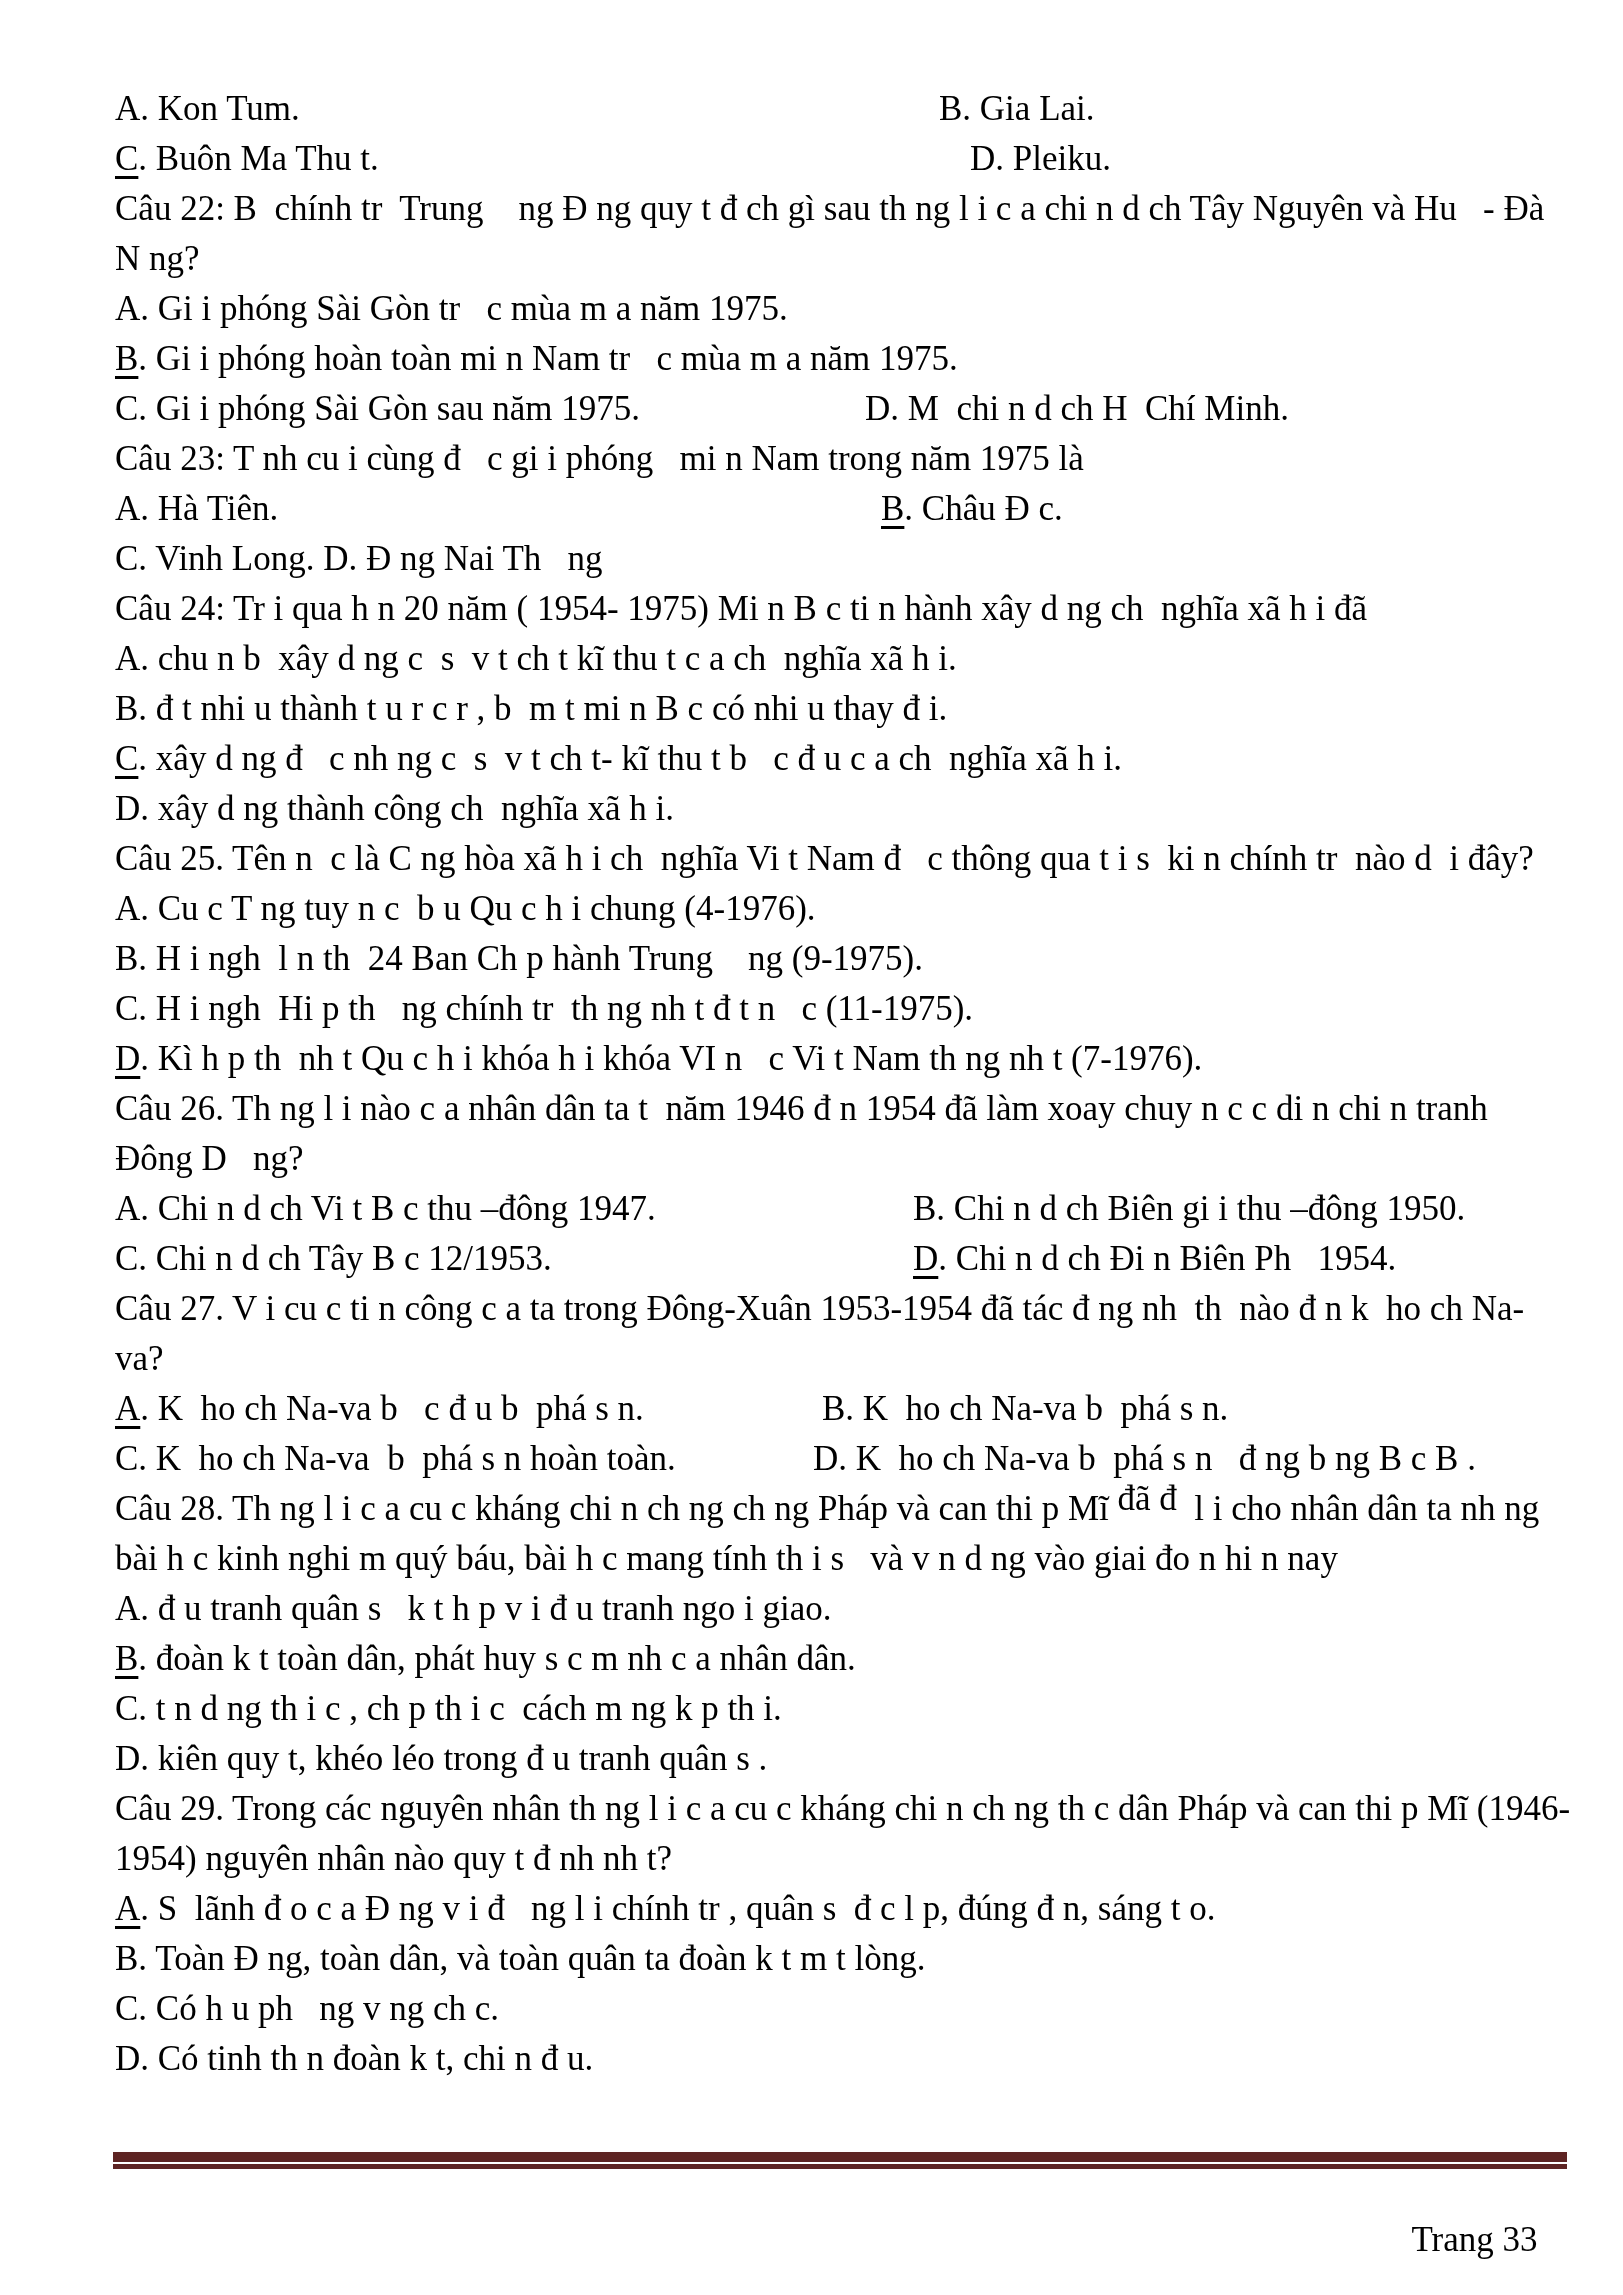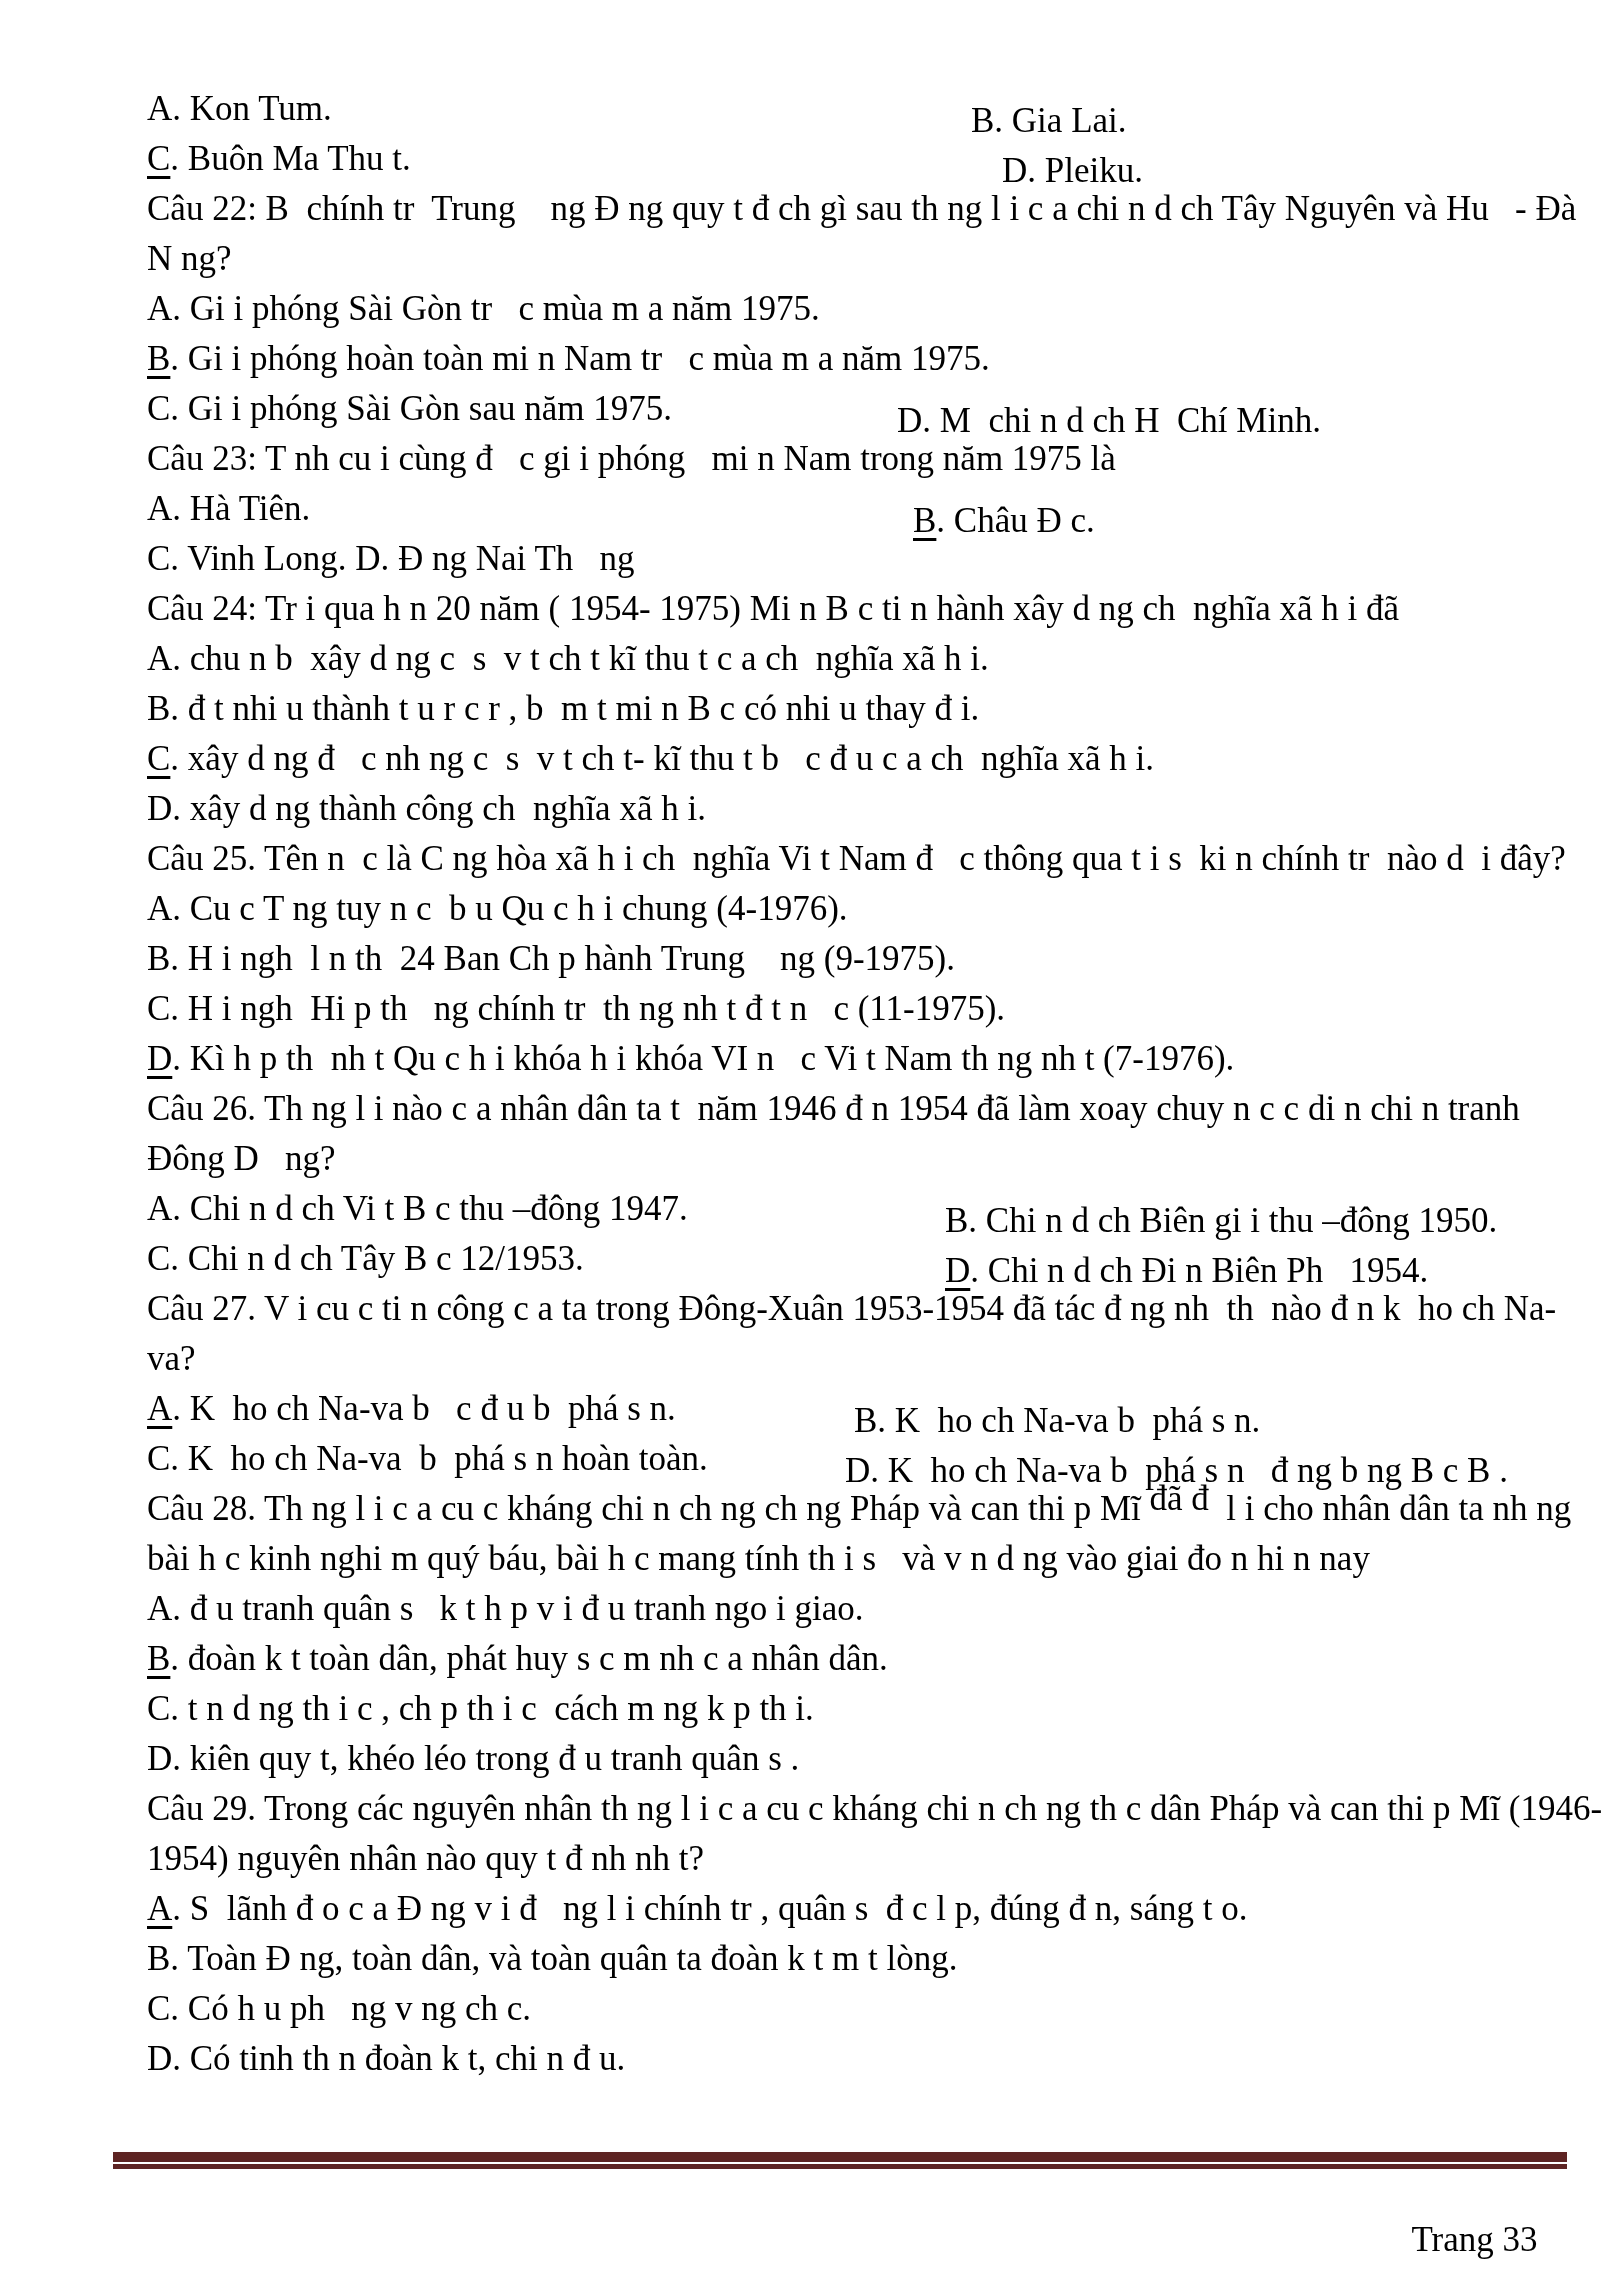--- a/index.html
+++ b/index.html
@@ -5,22 +5,22 @@
   html,body{margin:0;padding:0;}
   body{
     width:1623px;height:2295px;position:relative;background:#ffffff;
     font-family:"Liberation Serif","DejaVu Serif",serif;color:#000;
     overflow:hidden;
   }
   #doc{
     position:absolute;left:115px;top:84px;width:1466px;
     font-size:35px;line-height:50px;white-space:pre;
   }
-  .line{position:relative;height:50px;margin-left:32px;}
-  .col2{position:absolute;top:12px;}
+  .line{position:relative;height:50px;}
+  .col2{position:absolute;top:0;}
   .b{font-weight:normal;}
   .u{text-decoration:underline;text-decoration-thickness:2.6px;text-underline-offset:5.9px;}
   .r{position:relative;top:-10.5px;text-align:right;}
   .rule{position:absolute;left:113px;width:1454px;}
   #rule-thick{top:2152px;height:9.8px;}
   #rule-thin{top:2164px;height:4.6px;}
   #footer-text{
     position:absolute;left:115px;top:2220px;width:1450px;
     font-size:35px;text-align:right;padding-right:27.5px;box-sizing:border-box;
   }

